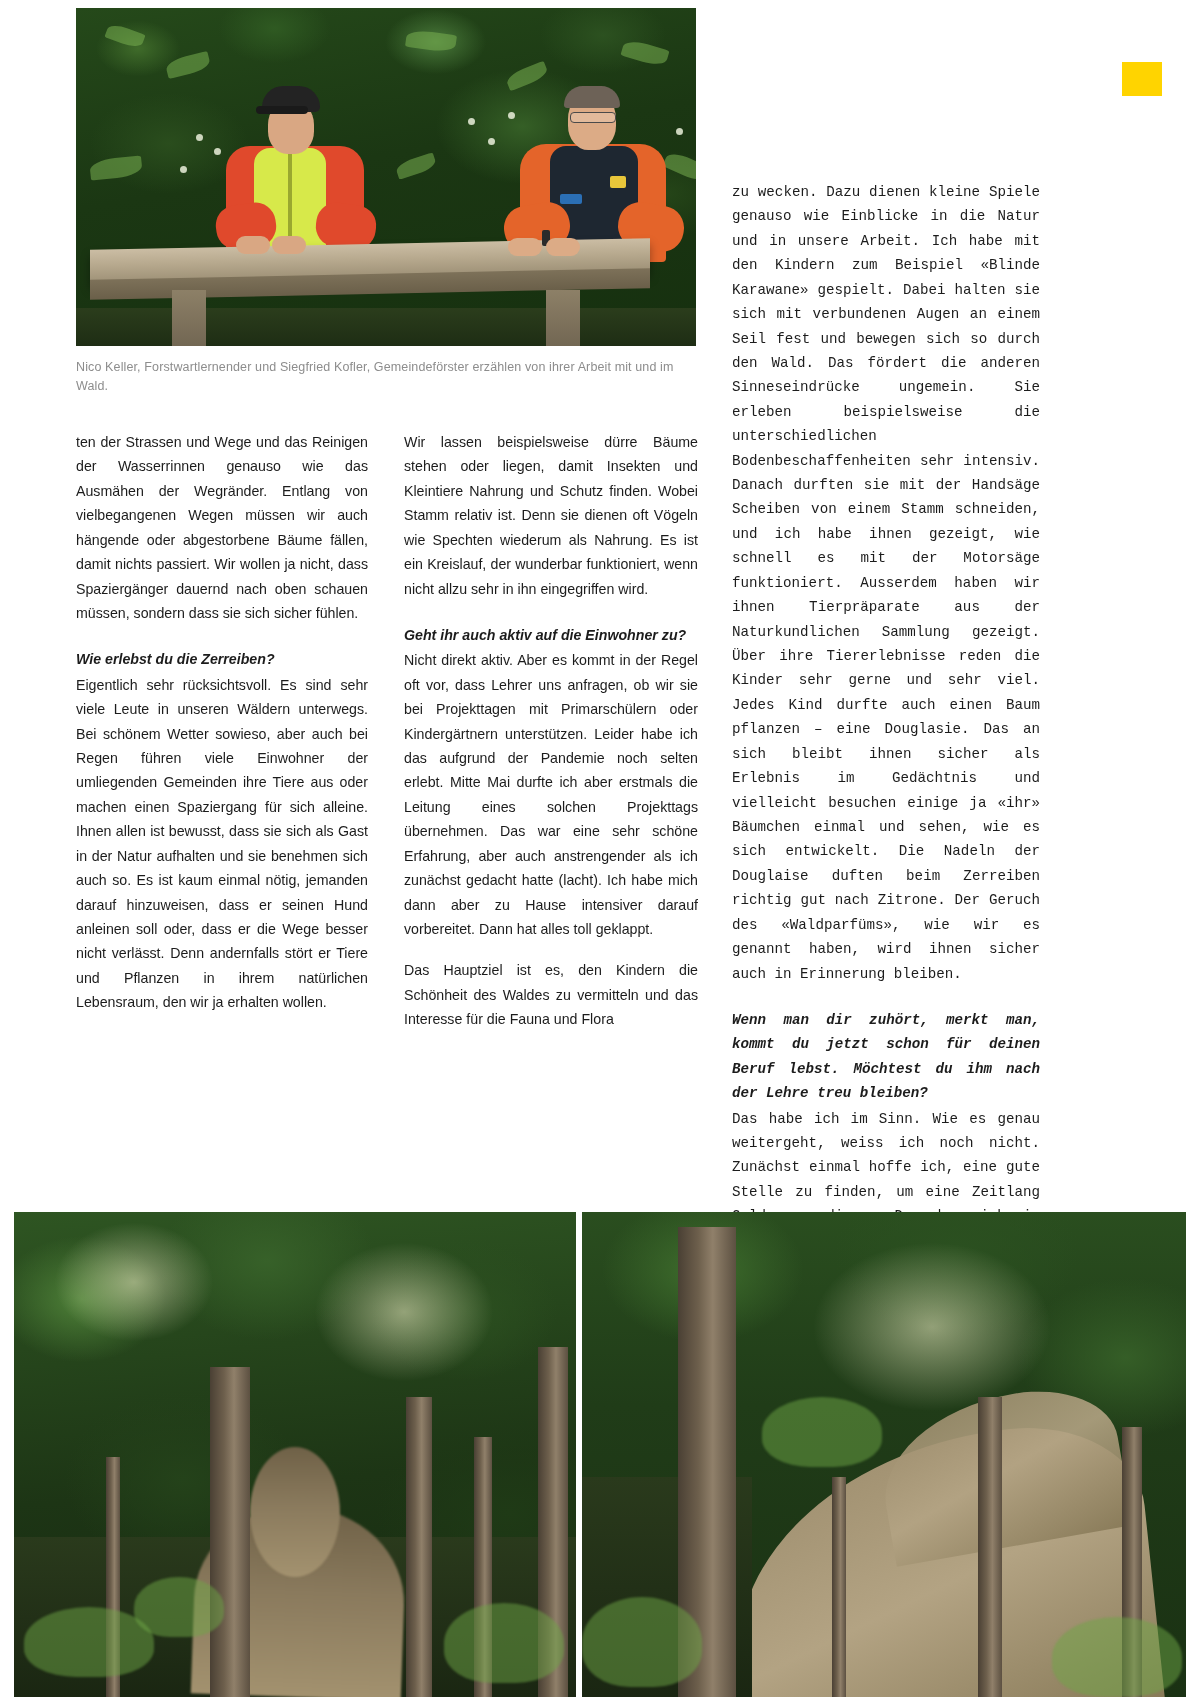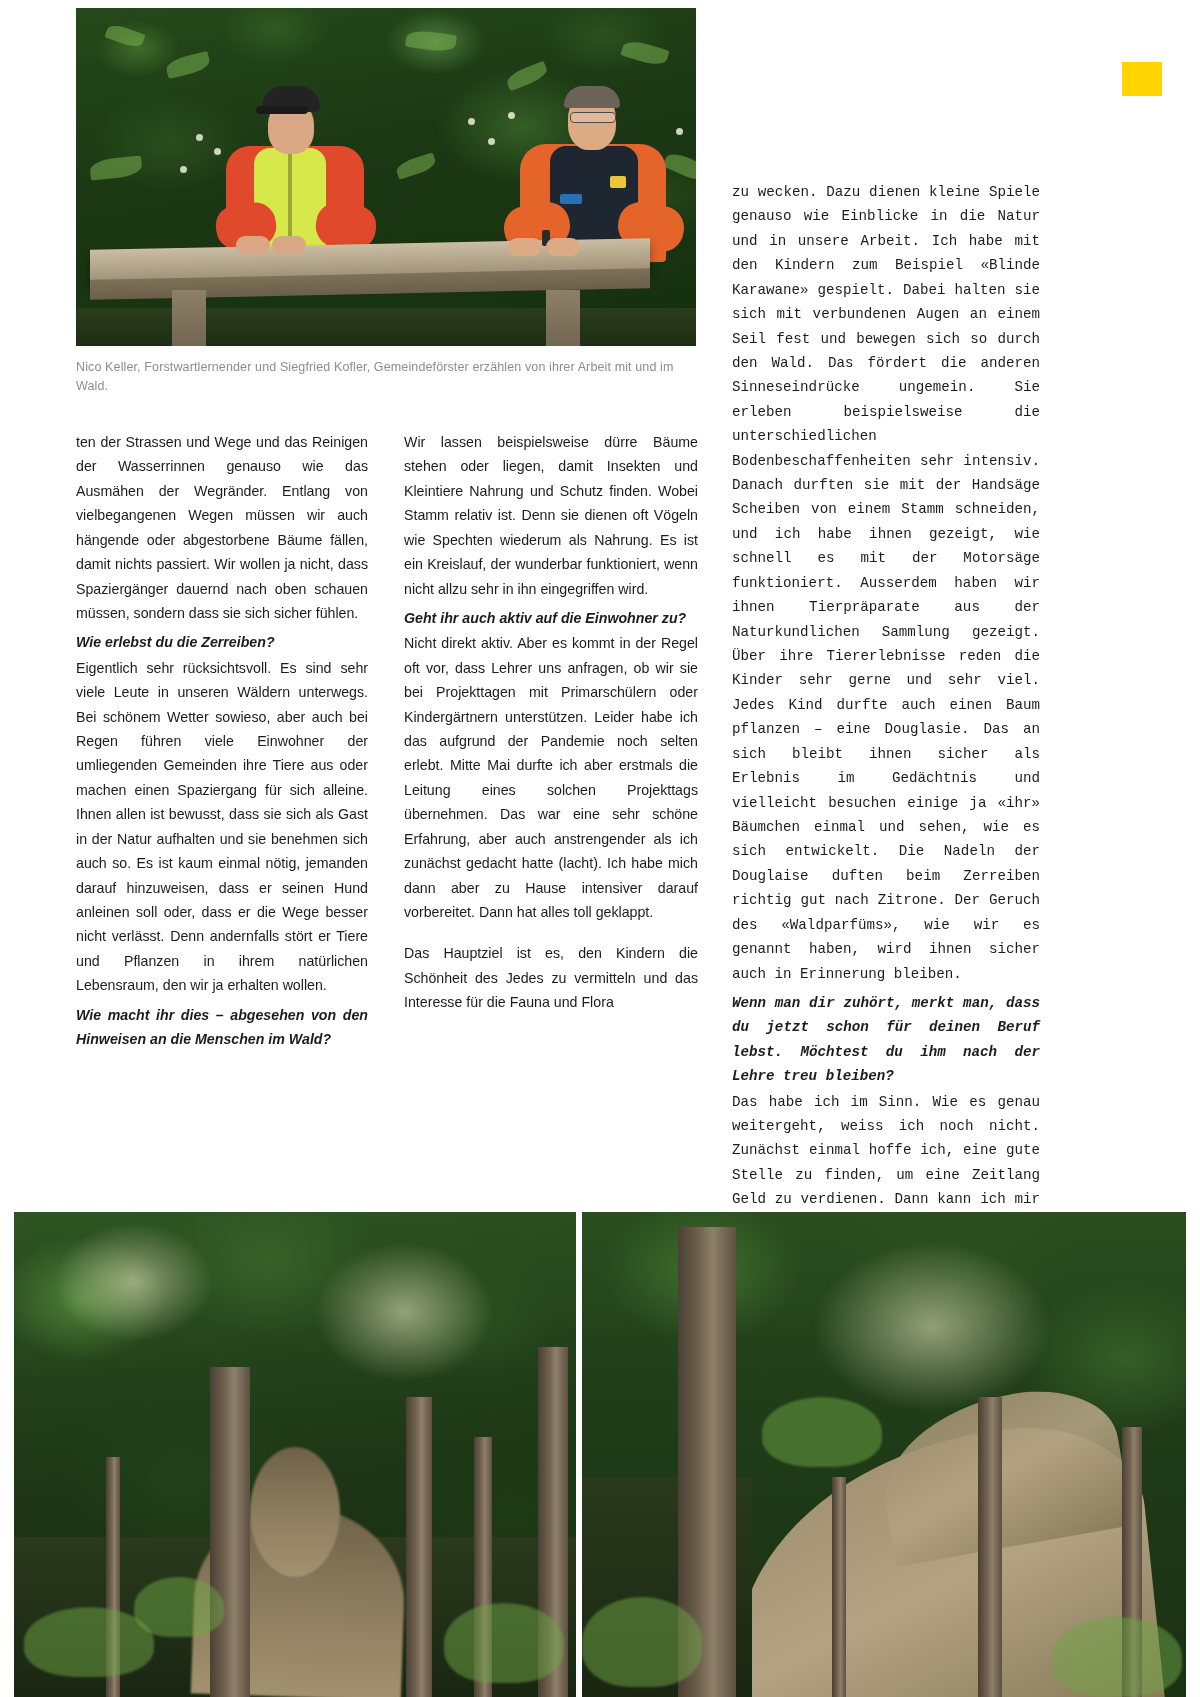--- a/index.html
+++ b/index.html
@@ -229,21 +229,21 @@
     color: #1c1c1c;
     text-align: justify;
   }
   .col p {
     margin: 0 0 0 0;
   }
   .col p + p { margin-top: 17px; }
   .col .q {
     font-weight: bold;
     font-style: italic;
-    margin-top: 5px;
+    margin-top: 22px;
     margin-bottom: 0;
   }
   .col .q + p { margin-top: 1px; }
 
   #col1 { left: 76px;  top: 430px; width: 292px; }
   #col2 { left: 404px; top: 430px; width: 294px; }
   #col3 { left: 732px; top: 180px; width: 308px; font-family: Liberation Mono, monospace; }
 
   
   .bottom-photos {
@@ -368,33 +368,32 @@
 </div>
 
 <div class="corner-marker"></div>
 
 <div class="caption">Nico Keller, Forstwartlernender und Siegfried Kofler, Gemeindeförster erzählen von ihrer Arbeit mit und im Wald.</div>
 
 <div class="col" id="col1">
   <p>ten der Strassen und Wege und das Reinigen der Wasserrinnen genauso wie das Ausmähen der Wegränder. Entlang von vielbegangenen Wegen müssen wir auch hängende oder abgestorbene Bäume fällen, damit nichts passiert. Wir wollen ja nicht, dass Spaziergänger dauernd nach oben schauen müssen, sondern dass sie sich sicher fühlen.</p>
   <p class="q">Wie erlebst du die Zerreiben?</p>
   <p>Eigentlich sehr rücksichtsvoll. Es sind sehr viele Leute in unseren Wäldern unterwegs. Bei schönem Wetter sowieso, aber auch bei Regen führen viele Einwohner der umliegenden Gemeinden ihre Tiere aus oder machen einen Spaziergang für sich alleine. Ihnen allen ist bewusst, dass sie sich als Gast in der Natur aufhalten und sie benehmen sich auch so. Es ist kaum einmal nötig, jemanden darauf hinzuweisen, dass er seinen Hund anleinen soll oder, dass er die Wege besser nicht verlässt. Denn andernfalls stört er Tiere und Pflanzen in ihrem natürlichen Lebensraum, den wir ja erhalten wollen.</p>
-  <p class="q">Wie macht ihr dies – abgesehen von den Hinweisen an die Menschen im Wald?</p>
 </div>
 
 <div class="col" id="col2">
   <p>Wir lassen beispielsweise dürre Bäume stehen oder liegen, damit Insekten und Kleintiere Nahrung und Schutz finden. Wobei Stamm relativ ist. Denn sie dienen oft Vögeln wie Spechten wiederum als Nahrung. Es ist ein Kreislauf, der wunderbar funktioniert, wenn nicht allzu sehr in ihn eingegriffen wird.</p>
   <p class="q">Geht ihr auch aktiv auf die Einwohner zu?</p>
   <p>Nicht direkt aktiv. Aber es kommt in der Regel oft vor, dass Lehrer uns anfragen, ob wir sie bei Projekttagen mit Primarschülern oder Kindergärtnern unterstützen. Leider habe ich das aufgrund der Pandemie noch selten erlebt. Mitte Mai durfte ich aber erstmals die Leitung eines solchen Projekttags übernehmen. Das war eine sehr schöne Erfahrung, aber auch anstrengender als ich zunächst gedacht hatte (lacht). Ich habe mich dann aber zu Hause intensiver darauf vorbereitet. Dann hat alles toll geklappt.</p>
-  <p>Das Hauptziel ist es, den Kindern die Schönheit des Jedes zu vermitteln und das Interesse für die Fauna und Flora</p>
+  <p>Das Hauptziel ist es, den Kindern die Schönheit des Waldes zu vermitteln und das Interesse für die Fauna und Flora</p>
 </div>
 
 <div class="col" id="col3">
   <p>zu wecken. Dazu dienen kleine Spiele genauso wie Einblicke in die Natur und in unsere Arbeit. Ich habe mit den Kindern zum Beispiel «Blinde Karawane» gespielt. Dabei halten sie sich mit verbundenen Augen an einem Seil fest und bewegen sich so durch den Wald. Das fördert die anderen Sinneseindrücke ungemein. Sie erleben beispielsweise die unterschiedlichen Bodenbeschaffenheiten sehr intensiv. Danach durften sie mit der Handsäge Scheiben von einem Stamm schneiden, und ich habe ihnen gezeigt, wie schnell es mit der Motorsäge funktioniert. Ausserdem haben wir ihnen Tierpräparate aus der Naturkundlichen Sammlung gezeigt. Über ihre Tiererlebnisse reden die Kinder sehr gerne und sehr viel. Jedes Kind durfte auch einen Baum pflanzen – eine Douglasie. Das an sich bleibt ihnen sicher als Erlebnis im Gedächtnis und vielleicht besuchen einige ja «ihr» Bäumchen einmal und sehen, wie es sich entwickelt. Die Nadeln der Douglaise duften beim Zerreiben richtig gut nach Zitrone. Der Geruch des «Waldparfüms», wie wir es genannt haben, wird ihnen sicher auch in Erinnerung bleiben.</p>
-  <p class="q">Wenn man dir zuhört, merkt man, dass du jetzt schon für deinen Beruf lebst. Möchtest du ihm nach der Lehre treu bleiben?</p>
+  <p class="q">Wenn man dir zuhört, merkt man, kommt du jetzt schon für deinen Beruf lebst. Möchtest du ihm nach der Lehre treu bleiben?</p>
   <p>Das habe ich im Sinn. Wie es genau weitergeht, weiss ich noch nicht. Zunächst einmal hoffe ich, eine gute Stelle zu finden, um eine Zeitlang Geld zu verdienen. Dann kann ich mir auch gut vorstellen, eine Weiterbildung im Forstbereich zu absolvieren.</p>
 </div>
 
 <div class="bottom-photos">
 
   <div class="bphoto left">
     <div class="forest-bg-1"></div>
     <div class="light-patch" style="left:40px;  top:10px;  width:160px; height:120px;"></div>
     <div class="light-patch" style="left:300px; top:30px;  width:180px; height:140px;"></div>
     <div class="ground-dark" style="left:0; bottom:0; width:100%; height:160px;"></div>

